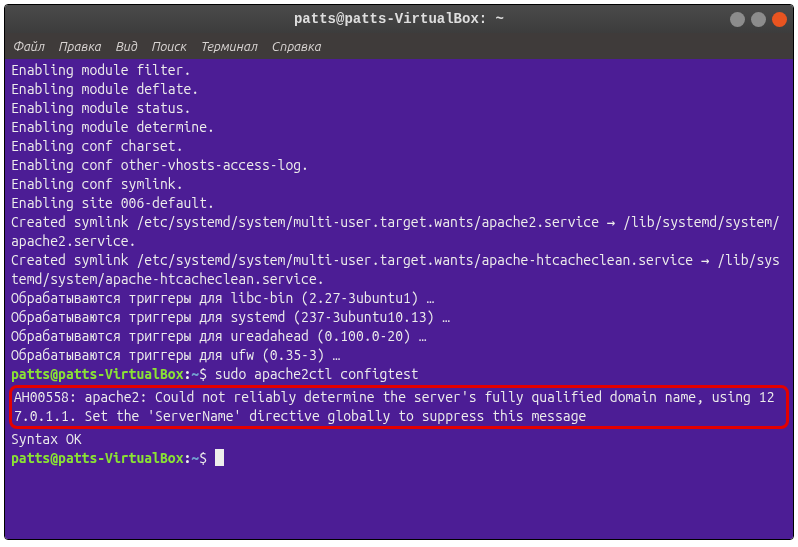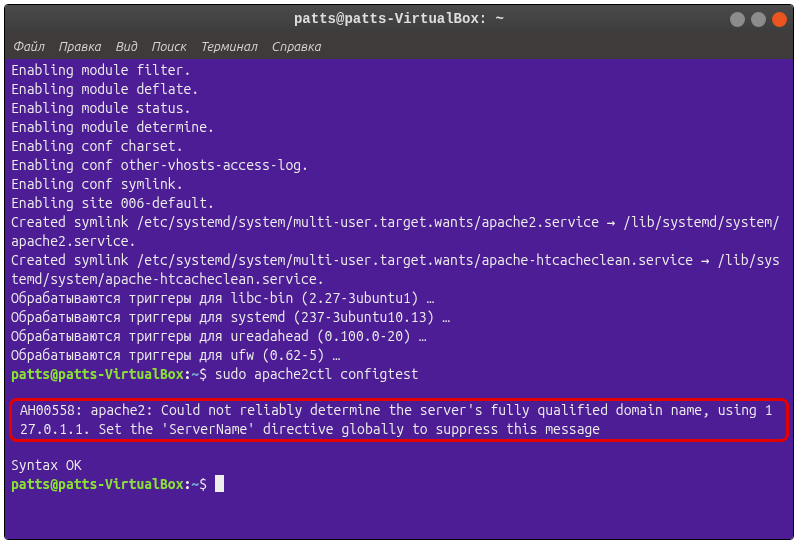--- a/index.html
+++ b/index.html
@@ -69,22 +69,22 @@
 }
 .out { white-space: pre-wrap; word-break: break-all; }
 .prompt-user { color: #8ae234; font-weight: bold; }
 .prompt-sep { color: #eeeeec; font-weight: bold; }
 .prompt-path { color: #729fcf; font-weight: bold; }
 .prompt-dollar { color: #eeeeec; }
 .cmd { color: #eeeeec; }
 .highlight-box {
   border: 3px solid #e40000;
   border-radius: 8px;
-  padding: 0 8px;
-  margin: 14px -2px;
+  padding: 0 2px;
+  margin: 1px -2px;
 }
 .cursor {
   display: inline-block;
   width: 9px;
   height: 17px;
   background: #eeeeec;
   vertical-align: text-bottom;
 }
 </style>
 </head>
@@ -117,21 +117,21 @@
     <div class="out">Enabling module determine.</div>
     <div class="out">Enabling conf charset.</div>
     <div class="out">Enabling conf other-vhosts-access-log.</div>
     <div class="out">Enabling conf symlink.</div>
     <div class="out">Enabling site 006-default.</div>
     <div class="out">Created symlink /etc/systemd/system/multi-user.target.wants/apache2.service → /lib/systemd/system/apache2.service.</div>
     <div class="out">Created symlink /etc/systemd/system/multi-user.target.wants/apache-htcacheclean.service → /lib/systemd/system/apache-htcacheclean.service.</div>
     <div class="out">Обрабатываются триггеры для libc-bin (2.27-3ubuntu1) …</div>
     <div class="out">Обрабатываются триггеры для systemd (237-3ubuntu10.13) …</div>
     <div class="out">Обрабатываются триггеры для ureadahead (0.100.0-20) …</div>
-    <div class="out">Обрабатываются триггеры для ufw (0.62-5) …</div>
+    <div class="out">Обрабатываются триггеры для ufw (0.35-3) …</div>
 
     <div class="out"><span class="prompt-user">patts@patts-VirtualBox</span><span class="prompt-sep">:</span><span class="prompt-path">~</span><span class="prompt-dollar">$</span> <span class="cmd">sudo apache2ctl configtest</span></div>
 
     <div class="highlight-box">
       <div class="out">AH00558: apache2: Could not reliably determine the server's fully qualified domain name, using 127.0.1.1. Set the 'ServerName' directive globally to suppress this message</div>
     </div>
 
     <div class="out">Syntax OK</div>
 
     <div class="out"><span class="prompt-user">patts@patts-VirtualBox</span><span class="prompt-sep">:</span><span class="prompt-path">~</span><span class="prompt-dollar">$</span> <span class="cursor"></span></div>

